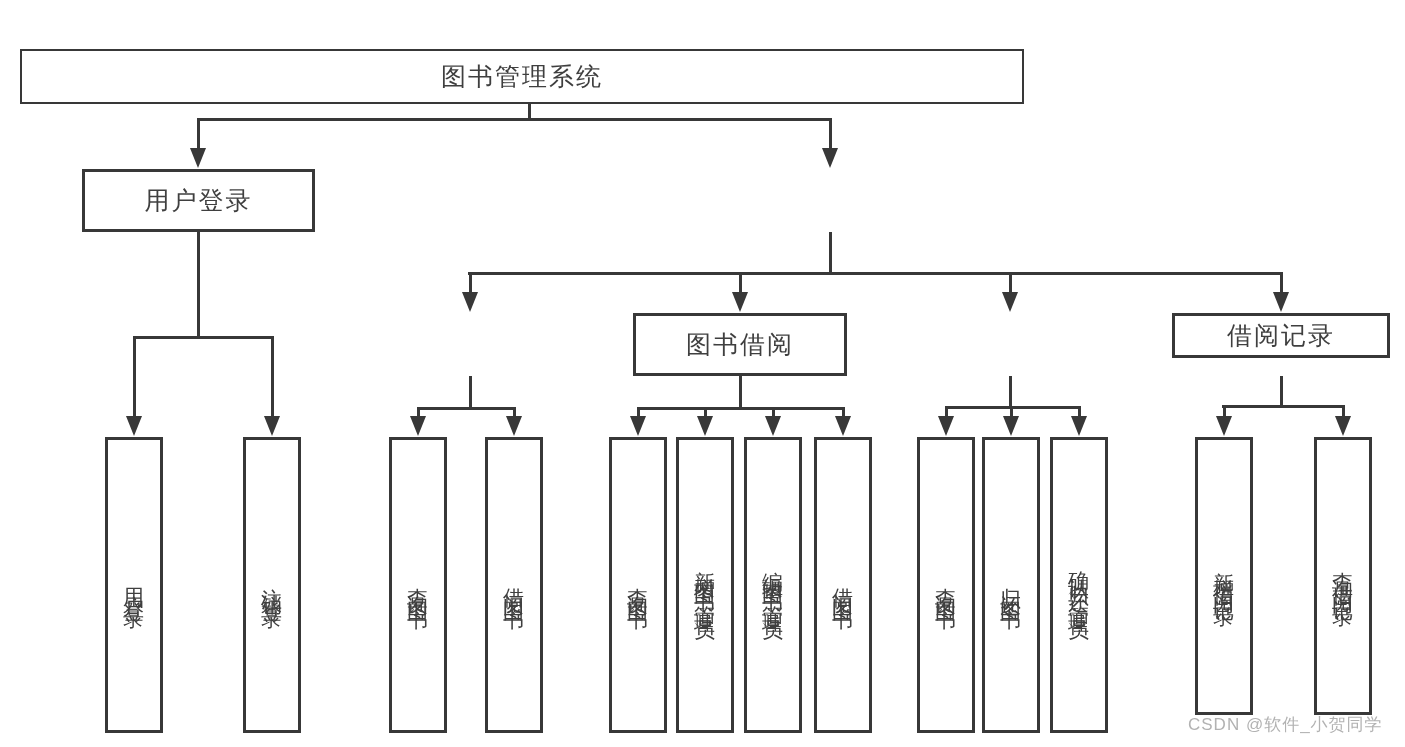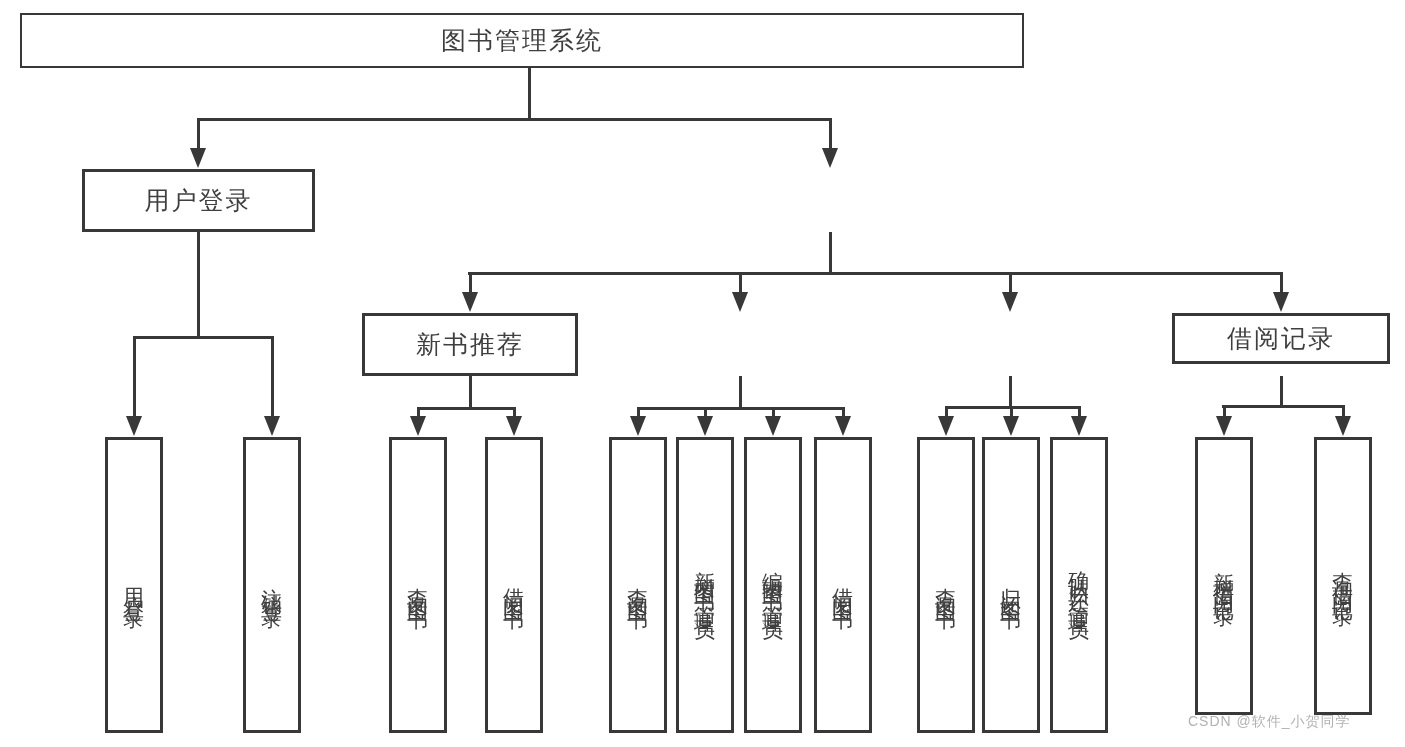--- a/index.html
+++ b/index.html
@@ -20,21 +20,21 @@
     position: absolute;
     box-sizing: border-box;
     border: 3px solid #383838;
     background: #ffffff;
     display: flex;
     align-items: center;
     justify-content: center;
     color: #3f3f3f;
     z-index: 2;
   }
-  .node.root { border-width: 2px; }
+  .node.root { border-width: 2px; margin-top: 36px; }
   .node .lbl {
     font-size: 25px;
     letter-spacing: 2px;
     white-space: nowrap;
   }
   .leaf .lbl {
     writing-mode: vertical-rl;
     font-size: 21px;
     letter-spacing: 7px;
     line-height: 1;
@@ -42,21 +42,21 @@
   }
   
   #root   { left: 20px;  top: 13px;  width: 1004px; height: 55px; }
   
   #b0     { left: 82px;  top: 169px; width: 233px;  height: 63px; }
   #b1     { left: 712px; top: 169px; width: 235px;  height: 63px; }
   
   #g0     { left: 362px;  top: 313px; width: 216px; height: 63px; }
   #g1     { left: 633px;  top: 313px; width: 214px; height: 63px; }
   #g2     { left: 902px;  top: 313px; width: 216px; height: 63px; }
-  #g3     { left: 1172px; top: 313px; width: 218px; height: 51px; }
+  #g3     { left: 1172px; top: 313px; width: 218px; height: 45px; }
   
   .leaf   { top: 437px; width: 58px; height: 296px; }
   #lA1 { left: 105px; }
   #lA2 { left: 243px; }
   #lB1 { left: 389px; }
   #lB2 { left: 485px; }
   #lC1 { left: 609px; }
   #lC2 { left: 676px; }
   #lC3 { left: 744px; }
   #lC4 { left: 814px; }
@@ -78,42 +78,42 @@
     border-left: 8px solid transparent;
     border-right: 8px solid transparent;
     border-top: 20px solid #383838;
     z-index: 1;
   }
   
   .watermark {
     position: absolute;
     left: 1188px;
     top: 713px;
-    font-size: 14px;
+    font-size: 17px;
     color: #b2b2b2;
     letter-spacing: 1px;
     white-space: nowrap;
     z-index: 3;
   }
 </style>
 </head>
 <body>
 
 <div class="canvas">
 
   <div class="node root" id="root">
     <span class="lbl">图书管理系统</span>
   </div>
 
   <div class="node" id="b0">
     <span class="lbl">用户登录</span>
   </div>
 
-  <div class="node" id="g0">
-    <span class="lbl">新书推荐</span>
+  <div class="node" id="g1">
+    <span class="lbl">图书借阅</span>
   </div>
   <div class="node" id="g3">
     <span class="lbl">借阅记录</span>
   </div>
 
   <div class="node leaf" id="lA1">
     <span class="lbl">用户登录</span>
   </div>
   <div class="node leaf" id="lA2">
     <span class="lbl">注销登录</span>

